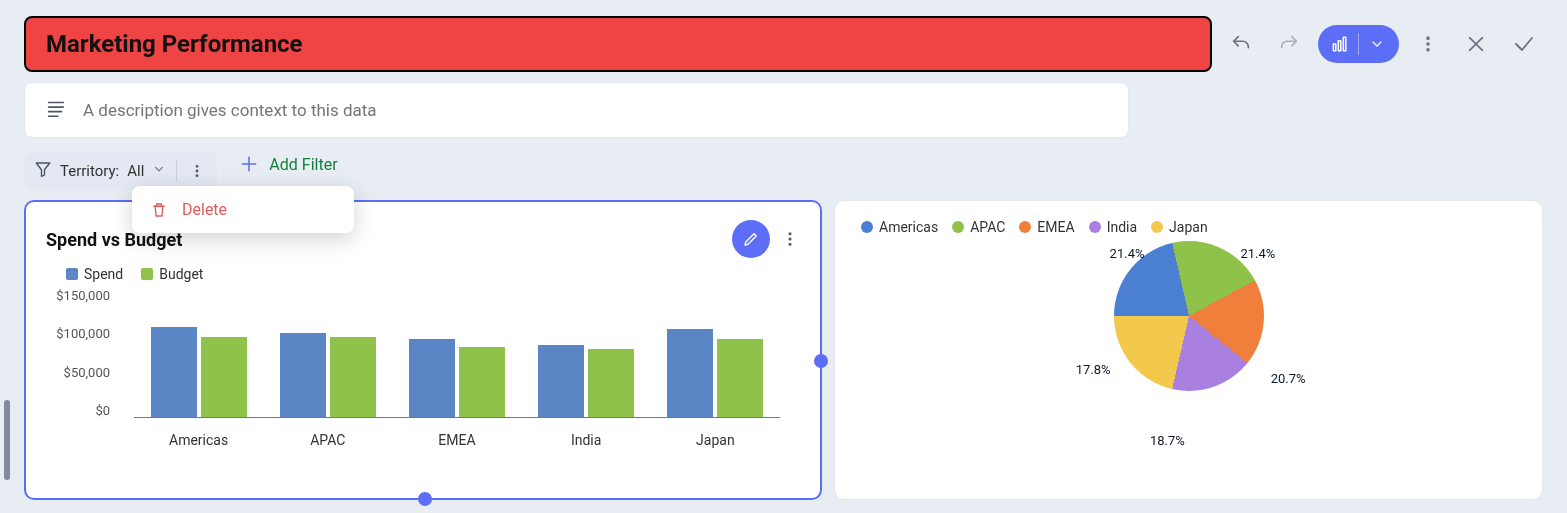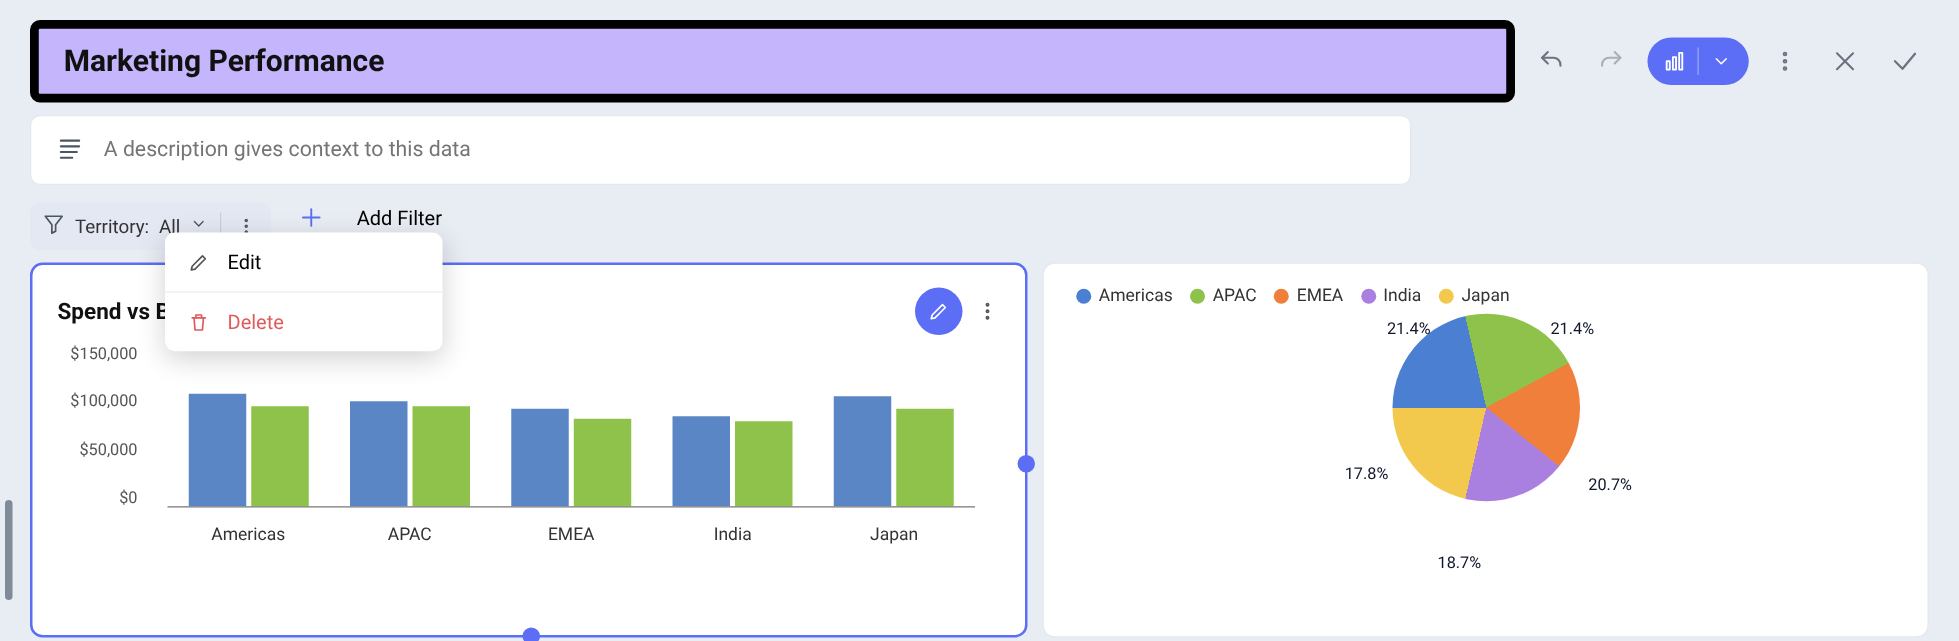--- a/index.html
+++ b/index.html
@@ -1,34 +1,34 @@
 <!DOCTYPE html>
 <html><head>
 <meta charset="utf-8">
 <style>
   * { box-sizing: border-box; margin: 0; padding: 0; font-family: -apple-system, BlinkMacSystemFont, "Segoe UI", Roboto, Arial, sans-serif; }
   body { background: #e8ecf3; width: 1567px; height: 513px; overflow: hidden; position: relative; }
   .scroll-handle { position: absolute; left: 4px; top: 400px; width: 6px; height: 80px; background: #808a99; border-radius: 3px; }
   .page { padding: 16px 24px 0 24px; }
   .toolbar-row { display: flex; align-items: center; gap: 10px; margin-bottom: 10px; }
-  .title-box { flex: 1; background: #c4b5fd; border: 7px solid #000000; border-radius: 8px; padding: 12px 20px; font-size: 24px; font-weight: 700; color: #111; display: flex; align-items: center; justify-content: space-between; }
+  .title-box { flex: 1; background: #ef4444; border: 2px solid #000000; border-radius: 8px; padding: 12px 20px; font-size: 24px; font-weight: 700; color: #111; display: flex; align-items: center; justify-content: space-between; }
   .title-right { display: flex; align-items: center; gap: 6px; color: #6b7280; }
   .icon-btn { width: 38px; height: 38px; display: flex; align-items: center; justify-content: center; border-radius: 6px; cursor: pointer; }
   .icon-btn svg { stroke: #6b7280; }
   .chart-toggle { display: flex; align-items: center; background: #5b6ef5; border-radius: 999px; height: 38px; padding: 0 4px; }
   .chart-toggle .seg { width: 36px; height: 30px; display:flex; align-items:center; justify-content:center; }
   .chart-toggle svg { stroke: #fff; }
   .desc-box { background: #fff; border: 1px solid #e3e7ef; border-radius: 8px; padding: 14px 20px; display: flex; align-items: center; gap: 16px; width: 1105px; margin-bottom: 14px; }
   .desc-box .lines svg { stroke: #4b5563; }
   .desc-box input { border: none; outline: none; font-size: 17px; color: #9aa2b1; flex: 1; background: transparent; }
   .filter-row { display: flex; align-items: flex-start; gap: 20px; margin-bottom: 10px; }
   .filter-chip { background: #e4e8f3; border-radius: 8px; display: flex; align-items: center; padding: 8px 10px; gap: 8px; font-size: 15px; color: #333; position: relative; }
   .filter-chip .divider { width:1px; height:22px; background:#c8cfe0; margin:0 2px; }
   .filter-chip strong { font-weight: 400; }
-  .add-filter { display: flex; align-items: center; gap: 24px; color: #000000; font-size: 16px; cursor: pointer; }
+  .add-filter { display: flex; align-items: center; gap: 8px; color: #15803d; font-size: 16px; cursor: pointer; }
   .add-filter .plus { width:24px; height:24px; display:flex; align-items:center; justify-content:center; }
   .charts-row { display: flex; gap: 12px; }
   .card { background: #fff; border-radius: 10px; padding: 18px 20px 10px 20px; position: relative; }
   .card.left { width: 798px; height: 300px; border: 2px solid #5b6ef5; }
   .card.right { flex:1; height:300px; border:1px solid #e3e7ef; }
   .card-header { display:flex; justify-content:space-between; align-items:center; margin-bottom:8px; }
   .card-title { font-size:18px; font-weight:700; color:#111; }
   .card-actions { display:flex; align-items:center; gap:10px; }
   .edit-circle { width:38px; height:38px; border-radius:50%; background:#5b6ef5; display:flex; align-items:center; justify-content:center; }
   .edit-circle svg { stroke:#fff; }
@@ -191,20 +191,30 @@
           </div>
           <div class="more-dots">
             <svg width="18" height="18" viewBox="0 0 24 24" stroke="#555">
                 <circle cx="12" cy="5" r="1.2"></circle>
                 <circle cx="12" cy="12" r="1.2"></circle>
                 <circle cx="12" cy="19" r="1.2"></circle>
               </svg>
           </div>
         </div>
       </div>
+      <div class="legend">
+        <div class="item">
+            <span class="swatch" style="background:#5b86c6"></span>
+            <span>Spend</span>
+          </div>
+        <div class="item">
+            <span class="swatch" style="background:#8ec24a"></span>
+            <span>Budget</span>
+          </div>
+      </div>
       <div class="bar-area">
         <div class="y-axis">
           <span>$150,000</span>
           <span>$100,000</span>
           <span>$50,000</span>
           <span>$0</span>
         </div>
         <div class="plot">
           <div class="groups" id="bar-groups">
               <div class="group">
@@ -272,26 +282,20 @@
             <div class="pie-label" style="left: 220.768px; top: 121.323px;">17.8%</div>
             <div class="pie-label" style="left: 254.607px; top: 4.84896px;">21.4%</div>
           </div>
       </div>
     </div>
   </div>
 
 </div>
 
 <div class="context-menu">
-  <div class="mi edit-row">
-    <svg width="18" height="18" viewBox="0 0 24 24" stroke="#555">
-        <path d="M4 20l4-1 11-11-3-3L5 16l-1 4z"></path>
-      </svg>
-    <span>Edit</span>
-  </div>
   <div class="mi del">
     <svg width="18" height="18" viewBox="0 0 24 24">
         <path d="M5 7h14"></path>
         <path d="M9 7V4h6v3"></path>
         <path d="M7 7l1 13h8l1-13"></path>
       </svg>
     <span>Delete</span>
   </div>
 </div>
 

